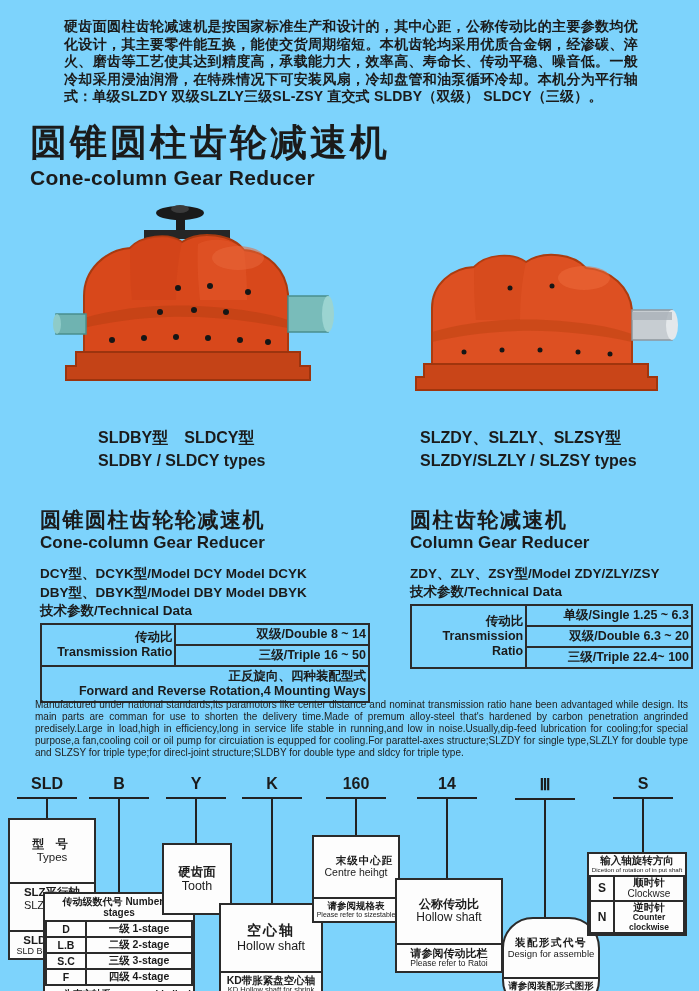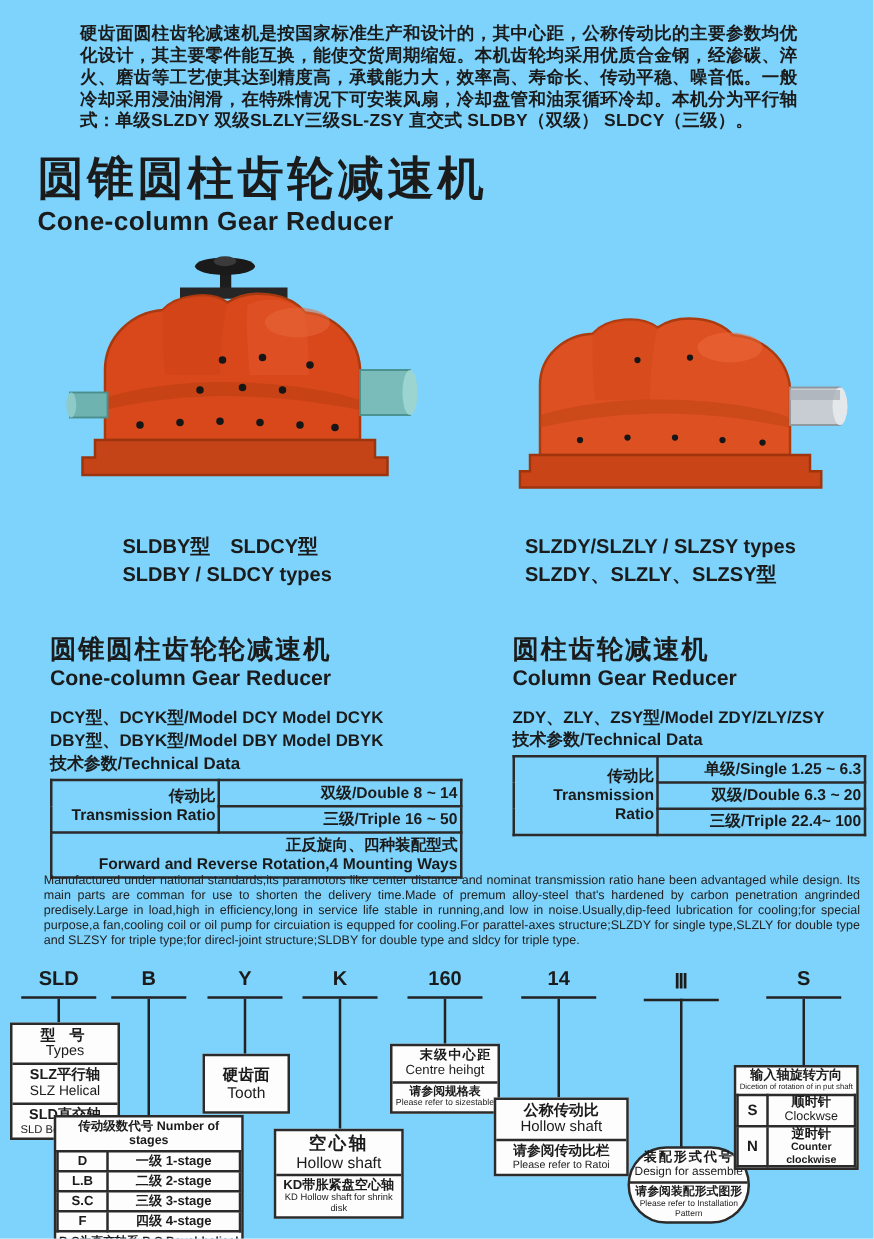--- a/index.html
+++ b/index.html
@@ -46,21 +46,21 @@
   .diagram{left:0;top:772px;width:699px;height:219px;}
   .code{position:absolute;top:3px;width:60px;text-align:center;font-weight:bold;
         font-size:16px;border-bottom:2px solid #222;padding-bottom:4px;}
   .vline{position:absolute;width:2px;background:#222;}
   .dbox{position:absolute;border:2px solid #2b2b2b;background:#fdfdfd;text-align:center;}
   .dbox .sep{border-top:2px solid #2b2b2b;}
   .zl{font-weight:bold;}
   .dbox div{line-height:1.12;}
   table.dt{border-collapse:collapse;width:100%;}
   table.dt td{border:2px solid #2b2b2b;text-align:center;font-weight:bold;padding:0 1px;}
-  .pad2{padding:2px 1px;}
+  .pad2{padding:2px 1px;margin-top:16px;}
 </style>
 </head>
 <body>
 
 <div class="canvas">
 
   <div class="abs intro">硬齿面圆柱齿轮减速机是按国家标准生产和设计的，其中心距，公称传动比的主要参数均优化设计，其主要零件能互换，能使交货周期缩短。本机齿轮均采用优质合金钢，经渗碳、淬火、磨齿等工艺使其达到精度高，承载能力大，效率高、寿命长、传动平稳、噪音低。一般冷却采用浸油润滑，在特殊情况下可安装风扇，冷却盘管和油泵循环冷却。本机分为平行轴式：单级SLZDY 双级SLZLY三级SL-ZSY 直交式 SLDBY（双级） SLDCY（三级）。</div>
 
   <div class="abs title-block">
     <div class="title-zh">圆锥圆柱齿轮减速机</div>
@@ -118,22 +118,22 @@
       <circle cx="104" cy="64" r="2.5"></circle>
         <circle cx="146" cy="62" r="2.5"></circle>
     </g>
   </svg>
 
   <div class="abs caption cap-left">
     <div>SLDBY型　SLDCY型</div>
     <div>SLDBY / SLDCY types</div>
   </div>
   <div class="abs caption cap-right">
+    <div>SLZDY、SLZLY、SLZSY型</div>
     <div>SLZDY/SLZLY / SLZSY types</div>
-    <div>SLZDY、SLZLY、SLZSY型</div>
   </div>
 
   <div class="abs col col-left">
     <div class="sec-h-zh">圆锥圆柱齿轮轮减速机</div>
     <div class="sec-h-en">Cone-column Gear Reducer</div>
     <div class="models">
       <div>DCY型、DCYK型/Model DCY Model DCYK</div>
       <div>DBY型、DBYK型/Model DBY Model DBYK</div>
     </div>
     <div class="tech">技术参数/Technical Data</div>
@@ -241,21 +241,21 @@
         <tr>
           <td>F</td>
           <td>四级 4-stage</td>
         </tr>
       </tbody>
         </table>
       <div class="zl" style="font-size:9.5px;padding:3px 1px;">B.C为直交轴系 B.C Bevel-helical</div>
     </div>
 
     <div class="dbox" style="left:162px;top:71px;width:66px;">
-      <div style="padding:8px 1px;">
+      <div style="padding:20px 1px;">
         <div class="zl" style="font-size:12.5px;">硬齿面</div>
         <div style="font-size:12.5px;">Tooth</div>
       </div>
     </div>
 
     <div class="dbox" style="left:219px;top:131px;width:100px;">
       <div class="pad2">
         <div class="zl" style="font-size:14px;letter-spacing:2px;">空心轴</div>
         <div style="font-size:12.5px;">Hollow shaft</div>
       </div>

